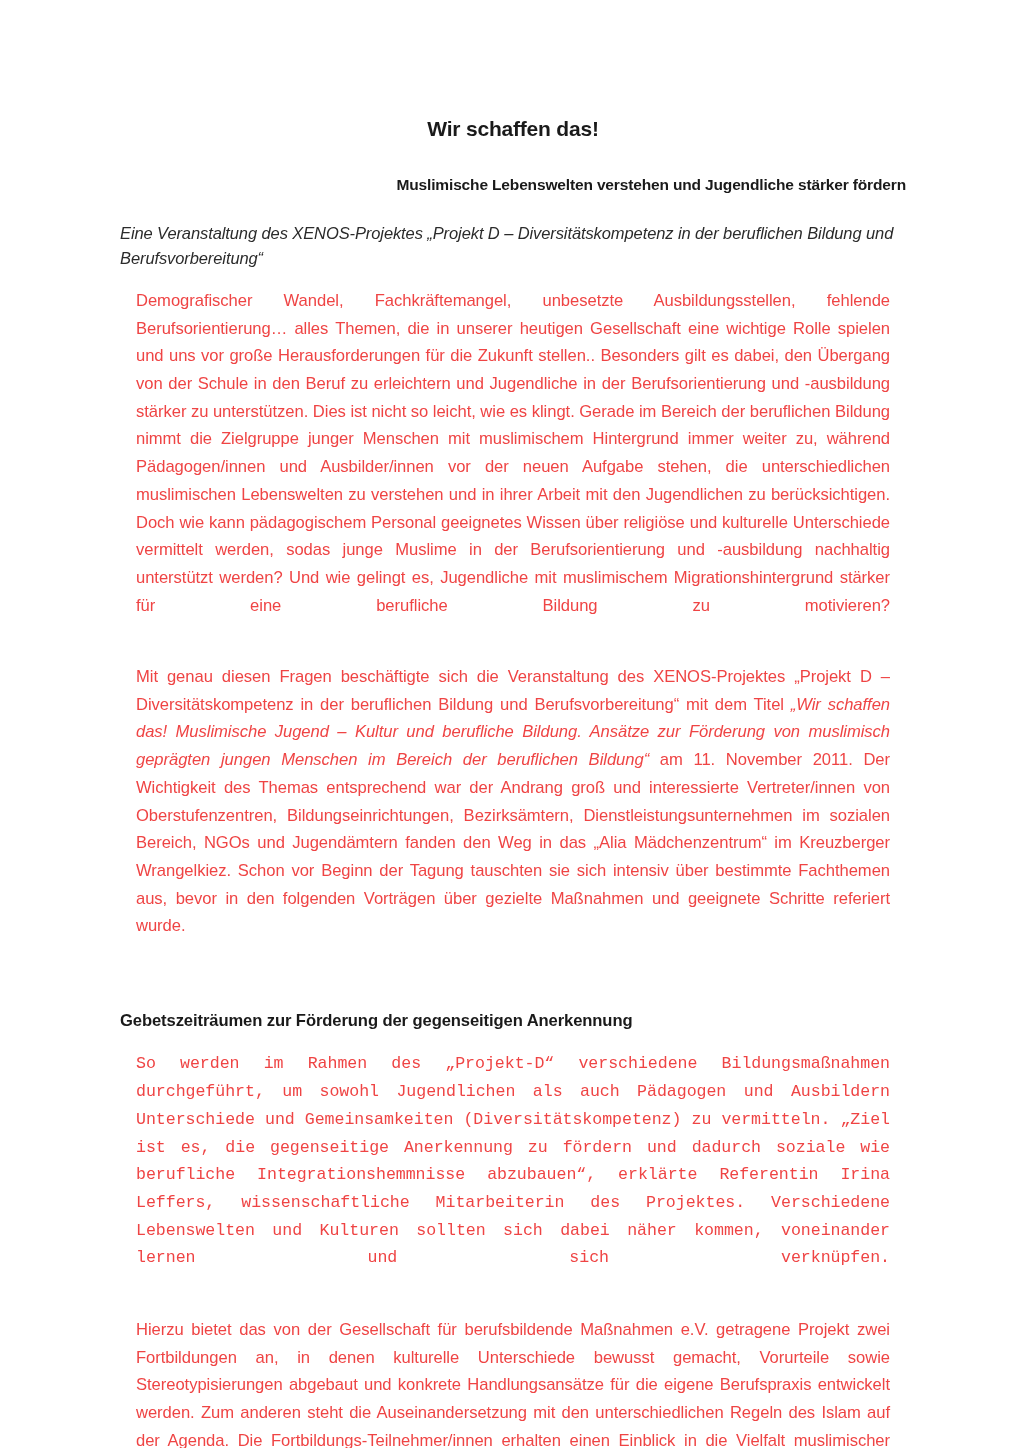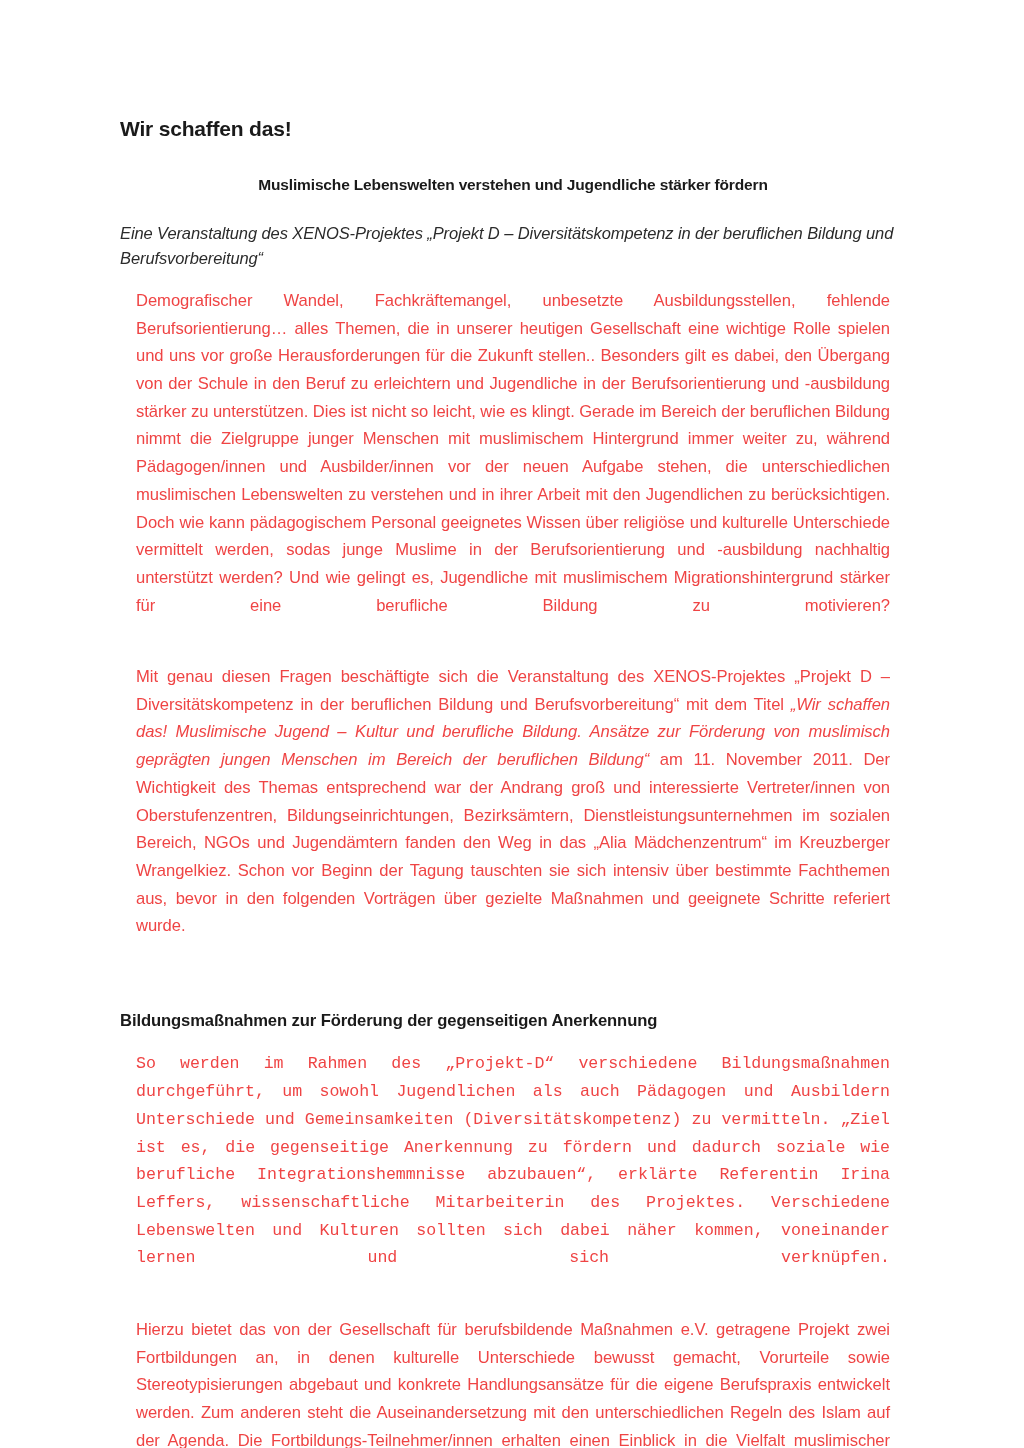--- a/index.html
+++ b/index.html
@@ -17,31 +17,31 @@
     color: #2b2b2b;
     overflow: hidden;
   }
   .content {
     position: absolute;
     left: 120px;
     top: 0;
     width: 786px;
   }
   .doc-title {
-    text-align: left;
+    text-align: center;
     font-size: 21px;
     font-weight: bold;
     letter-spacing: -0.2px;
     color: #1a1a1a;
     margin: 0;
     padding-top: 116px;
     line-height: 1.25;
   }
   .doc-subtitle {
-    text-align: center;
+    text-align: right;
     font-size: 15.5px;
     font-weight: bold;
     color: #1a1a1a;
     margin: 0;
     padding-top: 33px;
     line-height: 1.3;
     letter-spacing: -0.15px;
   }
   .doc-eventline {
     text-align: left;
@@ -91,20 +91,20 @@
     <h1 class="doc-title">Wir schaffen das!</h1>
 
     <h2 class="doc-subtitle">Muslimische Lebenswelten verstehen und Jugendliche stärker fördern</h2>
 
     <p class="doc-eventline">Eine Veranstaltung des XENOS-Projektes „Projekt D – Diversitätskompetenz in der beruflichen Bildung und Berufsvorbereitung“</p>
 
     <p class="body-par par-gap-lg">Demografischer Wandel, Fachkräftemangel, unbesetzte Ausbildungsstellen, fehlende Berufsorientierung… alles Themen, die in unserer heutigen Gesellschaft eine wichtige Rolle spielen und uns vor große Herausforderungen für die Zukunft stellen.. Besonders gilt es dabei, den Übergang von der Schule in den Beruf zu erleichtern und Jugendliche in der Berufsorientierung und -ausbildung stärker zu unterstützen. Dies ist nicht so leicht, wie es klingt. Gerade im Bereich der beruflichen Bildung nimmt die Zielgruppe junger Menschen mit muslimischem Hintergrund immer weiter zu, während Pädagogen/innen und Ausbilder/innen vor der neuen Aufgabe stehen, die unterschiedlichen muslimischen Lebenswelten zu verstehen und in ihrer Arbeit mit den Jugendlichen zu berücksichtigen. Doch wie kann pädagogischem Personal geeignetes Wissen über religiöse und kulturelle Unterschiede vermittelt werden, sodas junge Muslime in der Berufsorientierung und -ausbildung nachhaltig unterstützt werden? Und wie gelingt es, Jugendliche mit muslimischem Migrationshintergrund stärker für eine berufliche Bildung zu motivieren?</p>
 
     <p class="body-par par-gap-lg"><span>Mit genau diesen Fragen beschäftigte sich die Veranstaltung des XENOS-Projektes „Projekt D – Diversitätskompetenz in der beruflichen Bildung und Berufsvorbereitung“ mit dem Titel </span><span class="ital">„Wir schaffen das! Muslimische Jugend – Kultur und berufliche Bildung. Ansätze zur Förderung von muslimisch geprägten jungen Menschen im Bereich der beruflichen Bildung“</span><span> am 11. November 2011. Der Wichtigkeit des Themas entsprechend war der Andrang groß und interessierte Vertreter/innen von Oberstufenzentren, Bildungseinrichtungen, Bezirksämtern, Dienstleistungsunternehmen im sozialen Bereich, NGOs und Jugendämtern fanden den Weg in das „Alia Mädchenzentrum“ im Kreuzberger Wrangelkiez. Schon vor Beginn der Tagung tauschten sie sich intensiv über bestimmte Fachthemen aus, bevor in den folgenden Vorträgen über gezielte Maßnahmen und geeignete Schritte referiert wurde.</span></p>
 
-    <div class="section-heading">Bildungsmaßnahmen zur Förderung der gegenseitigen Anerkennung</div>
+    <div class="section-heading">Gebetszeiträumen zur Förderung der gegenseitigen Anerkennung</div>
 
     <p class="body-par par-gap-sm">So werden im Rahmen des „Projekt-D“ verschiedene Bildungsmaßnahmen durchgeführt, um sowohl Jugendlichen als auch Pädagogen und Ausbildern Unterschiede und Gemeinsamkeiten (Diversitätskompetenz) zu vermitteln. „Ziel ist es, die gegenseitige Anerkennung zu fördern und dadurch soziale wie berufliche Integrationshemmnisse abzubauen“, erklärte Referentin Irina Leffers, wissenschaftliche Mitarbeiterin des Projektes. Verschiedene Lebenswelten und Kulturen sollten sich dabei näher kommen, voneinander lernen und sich verknüpfen.</p>
 
     <p class="body-par par-gap-lg">Hierzu bietet das von der Gesellschaft für berufsbildende Maßnahmen e.V. getragene Projekt zwei Fortbildungen an, in denen kulturelle Unterschiede bewusst gemacht, Vorurteile sowie Stereotypisierungen abgebaut und konkrete Handlungsansätze für die eigene Berufspraxis entwickelt werden. Zum anderen steht die Auseinandersetzung mit den unterschiedlichen Regeln des Islam auf der Agenda. Die Fortbildungs-Teilnehmer/innen erhalten einen Einblick in die Vielfalt muslimischer Lebensweisen und lernen mit verschiedenen Herausforderungen wie Fasten im Monat Ramadan oder bestimmten Gebetszeiträumen umzugehen. Die Bildungsmaßnahmen tragen dazu bei, dass Akteure in der beruflichen Bildung über die Pluralität individueller muslimischer Lebenswelten</p>
 
   </div>
 </div>
 
 </body></html>

